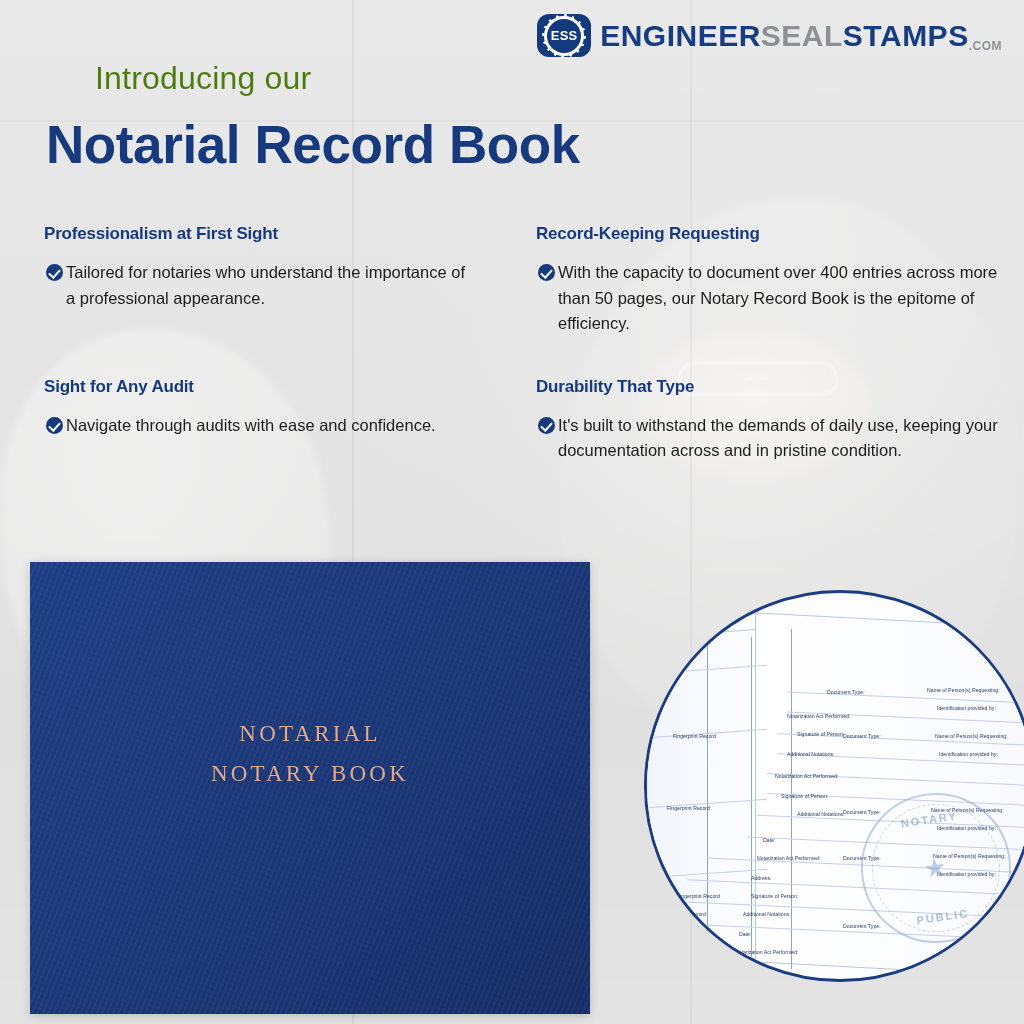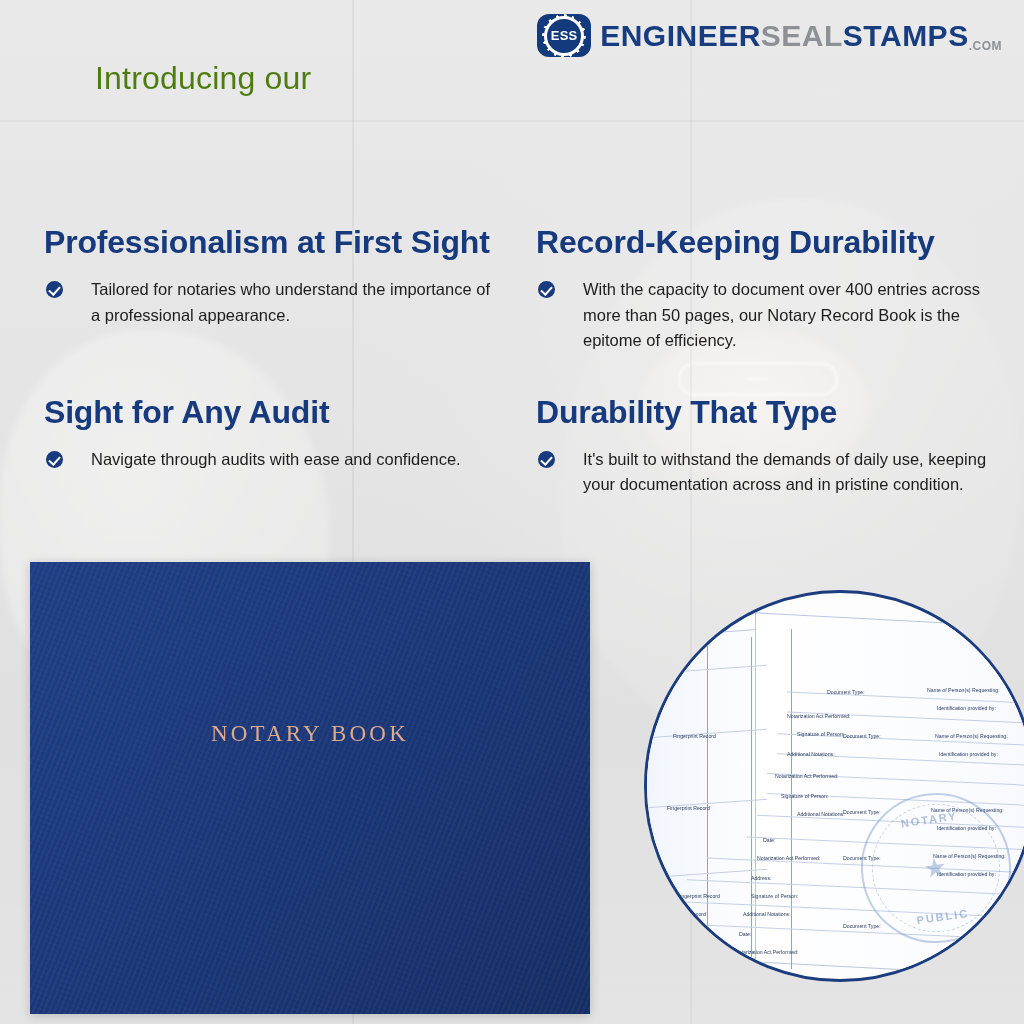--- a/index.html
+++ b/index.html
@@ -144,27 +144,27 @@
   
   .features {
     position: absolute;
     left: 44px; top: 224px;
     width: 960px;
     display: grid;
     grid-template-columns: 492px 468px;
     grid-row-gap: 40px;
   }
   .feat-title {
-    font-size: 32px;
+    font-size: 17px;
     font-weight: bold;
     color: #163a7d;
     margin-bottom: 16px;
     letter-spacing: -.2px;
   }
-  .feat-row { display: flex; gap: 28px; padding-left: 2px; }
+  .feat-row { display: flex; gap: 3px; padding-left: 2px; }
   .check {
     flex: none;
     width: 17px; height: 17px;
     border-radius: 50%;
     background: #163a7d;
     margin-top: 4px;
     position: relative;
   }
   .check:after {
     content: "";
@@ -297,33 +297,34 @@
       <div class="logo-gear">
         <span>ESS</span>
       </div>
     </div>
     <div class="logo-text">
       <span>ENGINEER</span><span class="grey">SEAL</span><span>STAMPS</span><span class="dotcom">.COM</span>
     </div>
   </div>
 
   <div class="intro">Introducing our</div>
+  <h1 class="title">Notarial Record Book</h1>
 
   <div class="features">
 
     <div class="feat-col col-left">
       <div class="feat-title">Professionalism at First Sight</div>
       <div class="feat-row">
         <span class="check"></span>
         <span class="feat-text">Tailored for notaries who understand the importance of a professional appearance.</span>
       </div>
     </div>
 
     <div class="feat-col col-right">
-      <div class="feat-title">Record-Keeping Durability</div>
+      <div class="feat-title">Record-Keeping Requesting</div>
       <div class="feat-row">
         <span class="check"></span>
         <span class="feat-text">With the capacity to document over 400 entries across more than 50 pages, our Notary Record Book is the epitome of efficiency.</span>
       </div>
     </div>
 
     <div class="feat-col col-left">
       <div class="feat-title">Sight for Any Audit</div>
       <div class="feat-row">
         <span class="check"></span>
@@ -336,20 +337,21 @@
       <div class="feat-row">
         <span class="check"></span>
         <span class="feat-text">It's built to withstand the demands of daily use, keeping your documentation across and in pristine condition.</span>
       </div>
     </div>
 
   </div>
 
   <div class="book">
     <div class="book-label">
+      <div>NOTARIAL</div>
       <div>NOTARY BOOK</div>
     </div>
   </div>
 
   <div class="mag">
     <div class="mag-inner">
       <div class="page page-left"></div>
       <div class="page page-right"></div>
 
       <div class="vline" style="left:60px; top:50px; height:320px; transform:skewY(-4deg);"></div>

